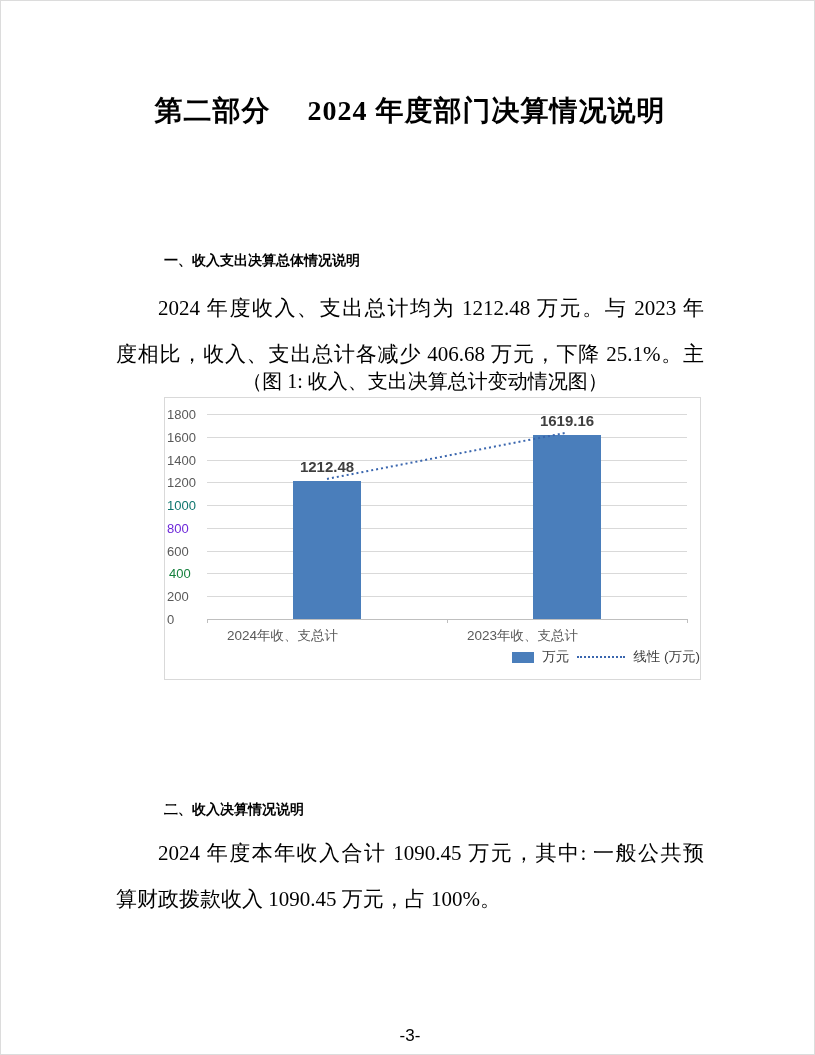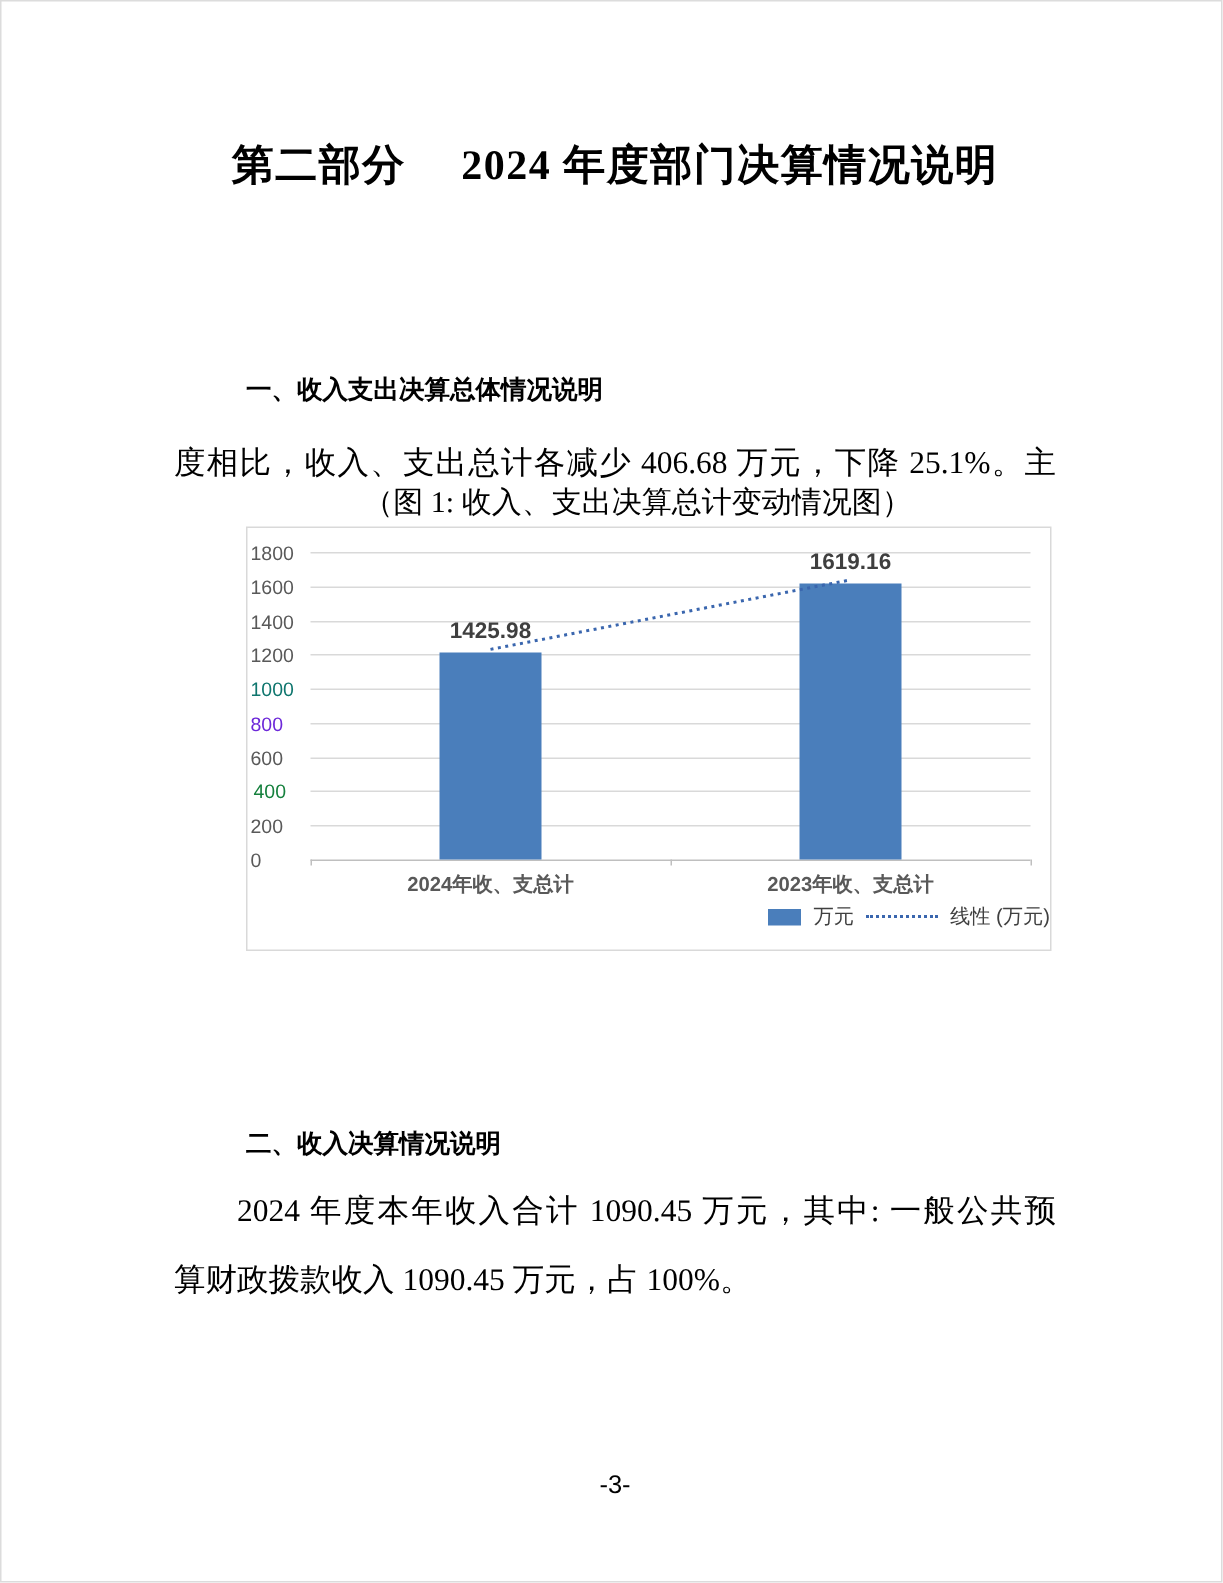--- a/index.html
+++ b/index.html
@@ -20,22 +20,22 @@
     font-size: 28px;
     font-weight: bold;
     line-height: 40px;
     letter-spacing: 1px;
     white-space: nowrap;
   }
 
   .section-heading {
     margin-top: 114px;
     padding-left: 48px;
-    font-family: Liberation Serif, serif;
-    font-size: 17px;
+    font-family: Liberation Sans, sans-serif;
+    font-size: 14px;
     font-weight: bold;
     line-height: 30px;
   }
   .section-heading.second { }
 
   .para { margin-top: 10px; font-size: 21px; }
   .para.second { margin-top: 6px; }
   .para .line {
     line-height: 46px;
     text-align: justify;
@@ -71,22 +71,22 @@
     font-size: 13px; line-height: 13px;
   }
   .chart-box .bar { position: absolute; }
   .chart-box .bar-label {
     position: absolute; width: 110px; text-align: center;
     font-size: 15px; font-weight: 600; color: #3f3f3f;
   }
   .chart-box .axis-line { position: absolute; height: 1px; }
   .chart-box .axis-tick { position: absolute; width: 1px; height: 4px; }
   .chart-box .cat-label {
-    position: absolute; width: 200px; text-align: center;
-    font-size: 13.5px; color: #595959; font-weight: bold;
+    position: absolute; width: 200px; 
+    font-size: 13.5px; color: #595959;
   }
   .chart-box svg { position: absolute; left: 0; top: 0; }
   .legend {
     position: absolute; left: 0; top: 250px; width: 100%;
     display: flex; justify-content: flex-end; align-items: center; gap: 8px;
     font-size: 13.5px; color: #404040;
   }
   .legend .swatch { width: 22px; height: 11px; display: inline-block; }
   .legend .dash { width: 48px; height: 0; border-top: 2px dotted; display: inline-block; }
 
@@ -101,20 +101,21 @@
 </head>
 <body>
 
 <div class="content">
 
   <div class="doc-title">第二部分　 2024 年度部门决算情况说明</div>
 
   <div class="section-heading">一、收入支出决算总体情况说明</div>
 
   <div class="para">
+    <div class="line first">2024 年度收入、支出总计均为 1212.48 万元。与 2023 年</div>
     <div class="line">度相比，收入、支出总计各减少 406.68 万元，下降 25.1%。主</div>
   </div>
 
   <div class="figure-caption">（图 1:  收入、支出决算总计变动情况图）</div>
 
   <div class="chart-box">
       <div class="ytick" style="left: 2px; top: 215px; color: rgb(89, 89, 89);">0</div>
       <div class="gridline" style="left: 42px; top: 198.222px; width: 480px; background: rgb(217, 217, 217);"></div>
       <div class="ytick" style="left: 2px; top: 192.222px; color: rgb(89, 89, 89);">200</div>
       <div class="gridline" style="left: 42px; top: 175.444px; width: 480px; background: rgb(217, 217, 217);"></div>
@@ -131,21 +132,21 @@
       <div class="ytick" style="left: 2px; top: 55.5556px; color: rgb(89, 89, 89);">1400</div>
       <div class="gridline" style="left: 42px; top: 38.7778px; width: 480px; background: rgb(217, 217, 217);"></div>
       <div class="ytick" style="left: 2px; top: 32.7778px; color: rgb(89, 89, 89);">1600</div>
       <div class="gridline" style="left: 42px; top: 16px; width: 480px; background: rgb(217, 217, 217);"></div>
       <div class="ytick" style="left: 2px; top: 10px; color: rgb(89, 89, 89);">1800</div>
       <div class="axis-line" style="left: 42px; top: 221px; width: 480px; background: rgb(191, 191, 191);"></div>
       <div class="axis-tick" style="left: 42px; top: 221px; background: rgb(191, 191, 191);"></div>
       <div class="axis-tick" style="left: 282px; top: 221px; background: rgb(191, 191, 191);"></div>
       <div class="axis-tick" style="left: 522px; top: 221px; background: rgb(191, 191, 191);"></div>
       <div class="bar" style="left: 128px; top: 82.912px; width: 68px; height: 138.088px; background: rgb(74, 126, 187);"></div>
-      <div class="bar-label" style="left: 107px; top: 59.912px; color: rgb(63, 63, 63);">1425.98</div>
+      <div class="bar-label" style="left: 107px; top: 59.912px; color: rgb(63, 63, 63);">1212.48</div>
       <div class="cat-label" style="left: 62px; top: 229px;">2024年收、支总计</div>
       <div class="bar" style="left: 368px; top: 36.5957px; width: 68px; height: 184.404px; background: rgb(74, 126, 187);"></div>
       <div class="bar-label" style="left: 347px; top: 13.5957px; color: rgb(63, 63, 63);">1619.16</div>
       <div class="cat-label" style="left: 302px; top: 229px;">2023年收、支总计</div>
       <svg width="537" height="283">
         <line x1="162" y1="80.912" x2="402" y2="34.59566666666666" stroke="#3a66ae" stroke-width="2" stroke-dasharray="2 3"></line>
       </svg>
       <div class="legend">
         <span class="swatch" style="background: rgb(74, 126, 187);"></span>
         <span>万元</span>

